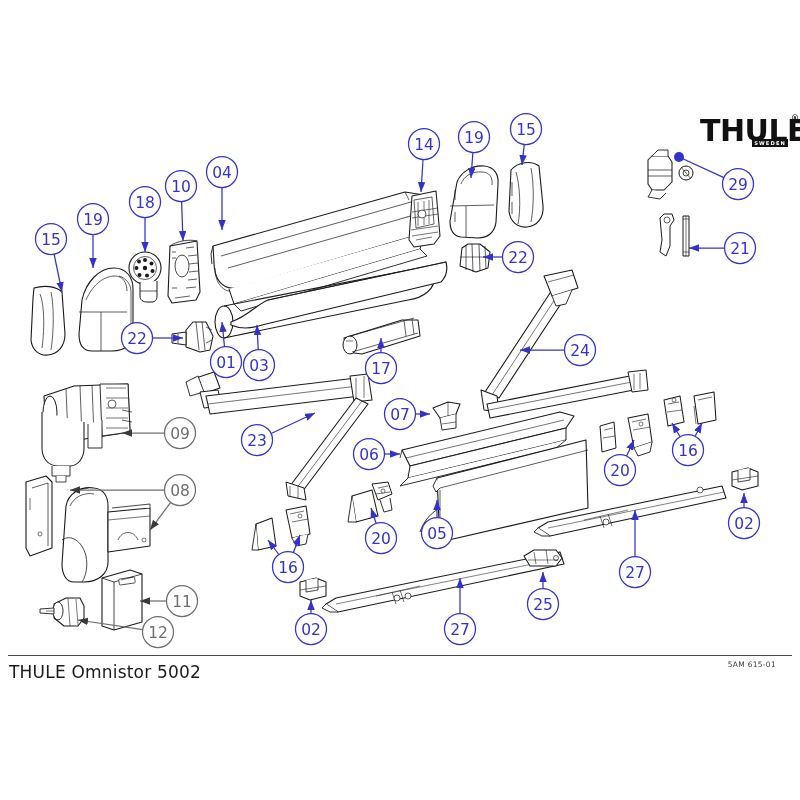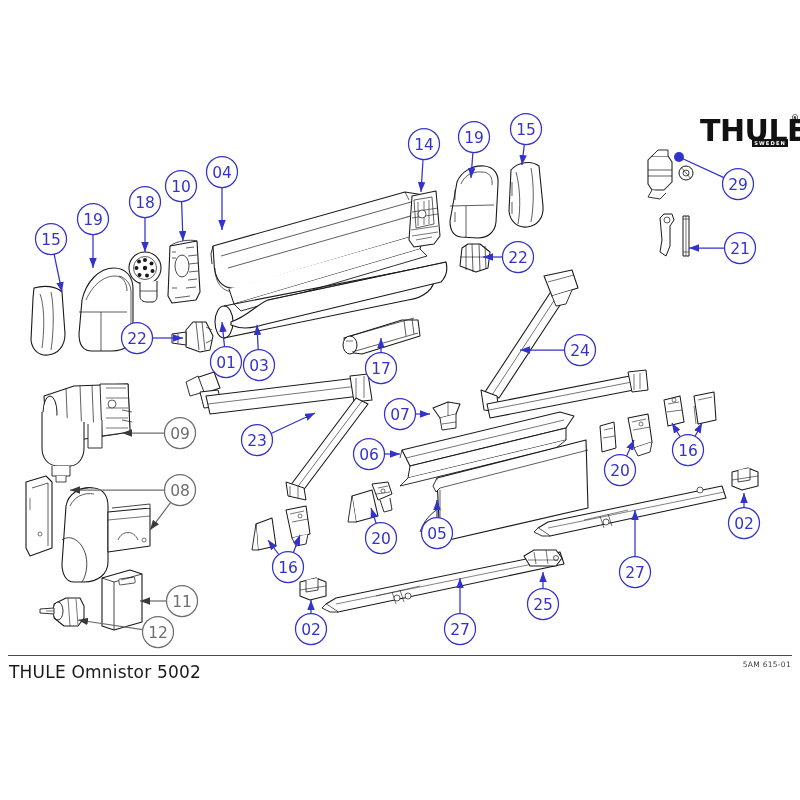--- a/index.html
+++ b/index.html
@@ -17,21 +17,21 @@
   #logo .sweden{position:absolute;right:6px;bottom:3px;background:#111;color:#fff;
      font-size:5.2px;font-weight:bold;letter-spacing:1.1px;padding:1px 2px 1px 2px;
      line-height:6px;}
   #logo .reg{position:absolute;right:-5px;top:-1px;font-size:8px;color:#111;
      font-weight:bold;line-height:8px;}
 
   
   #footline{position:absolute;left:8px;top:655px;width:784px;height:1px;background:#4a4a4a;}
   #foot-left{position:absolute;left:9px;top:662px;font-size:17px;color:#1a1a1a;
      letter-spacing:.2px;white-space:nowrap;}
-  #foot-right{position:absolute;right:9px;top:660px;font-size:7.5px;color:#3a3a3a;
+  #foot-right{position:absolute;right:24px;top:660px;font-size:7.5px;color:#3a3a3a;
      letter-spacing:.3px;white-space:nowrap;}
 </style>
 </head>
 <body>
 
 <div id="page">
 
   <svg id="svgroot" viewBox="0 0 800 800">
     <defs>
       <marker id="ah-blue" markerWidth="9" markerHeight="9" refX="8" refY="3" orient="auto" markerUnits="strokeWidth">

